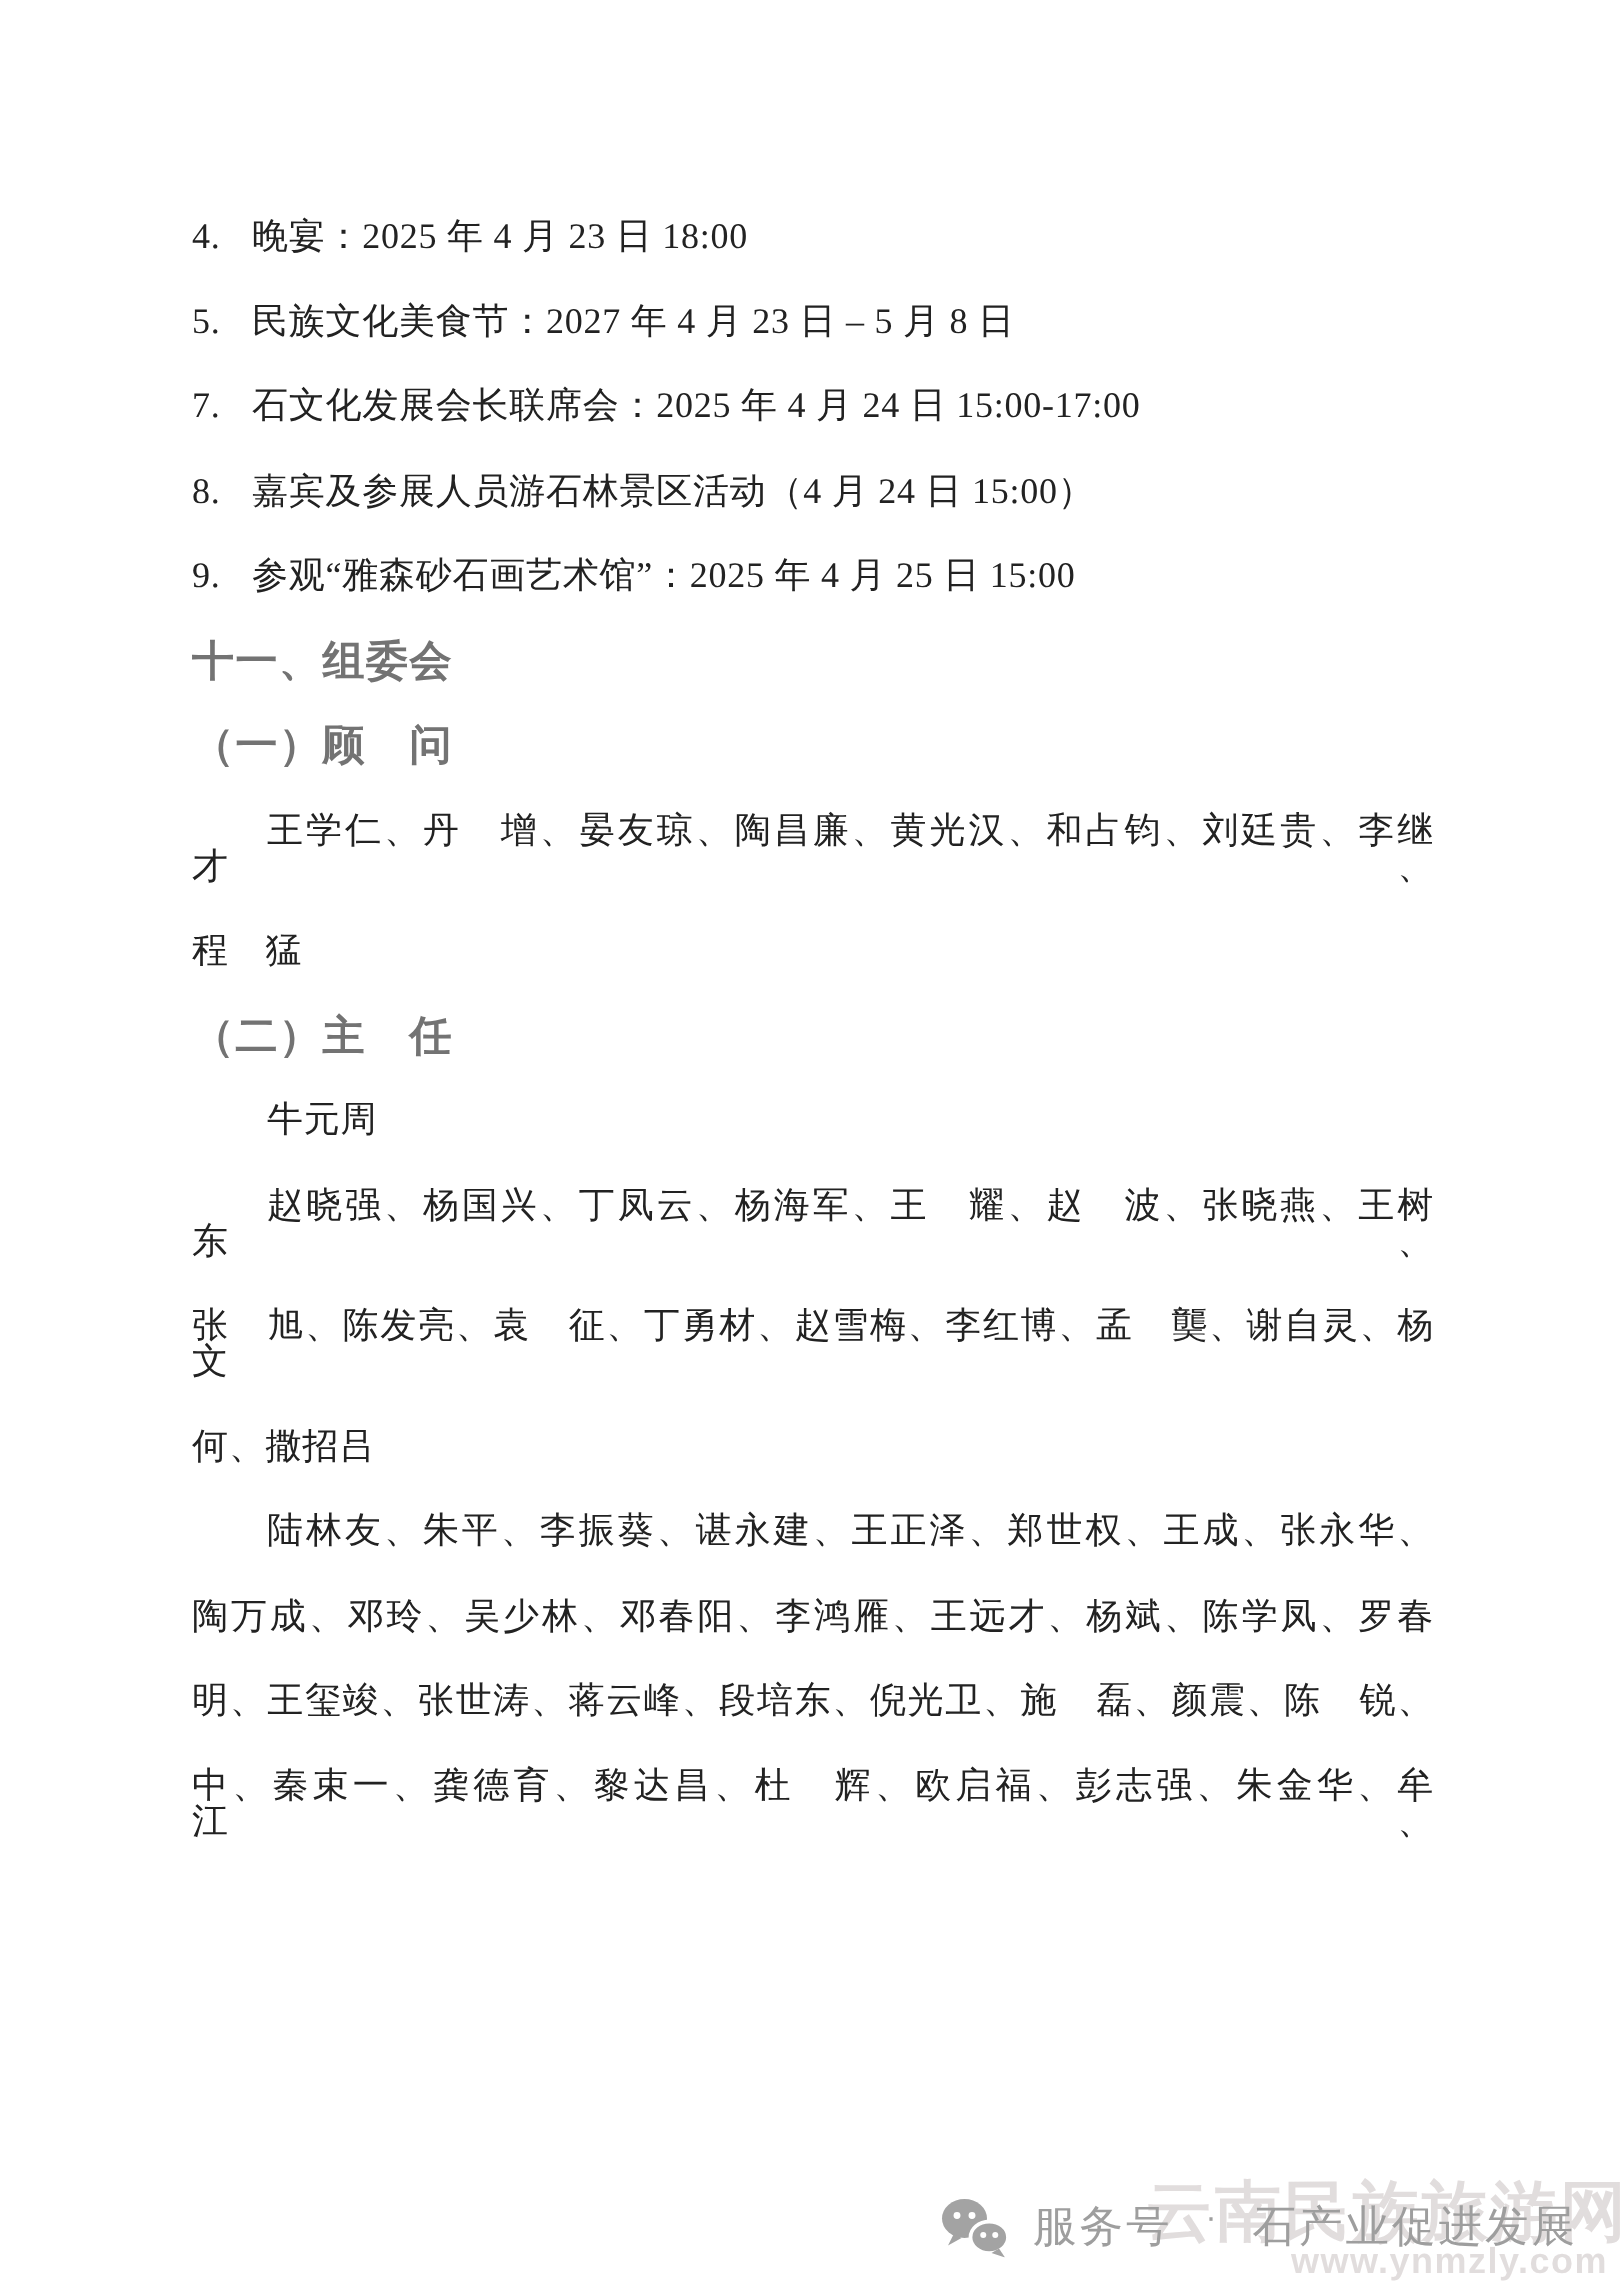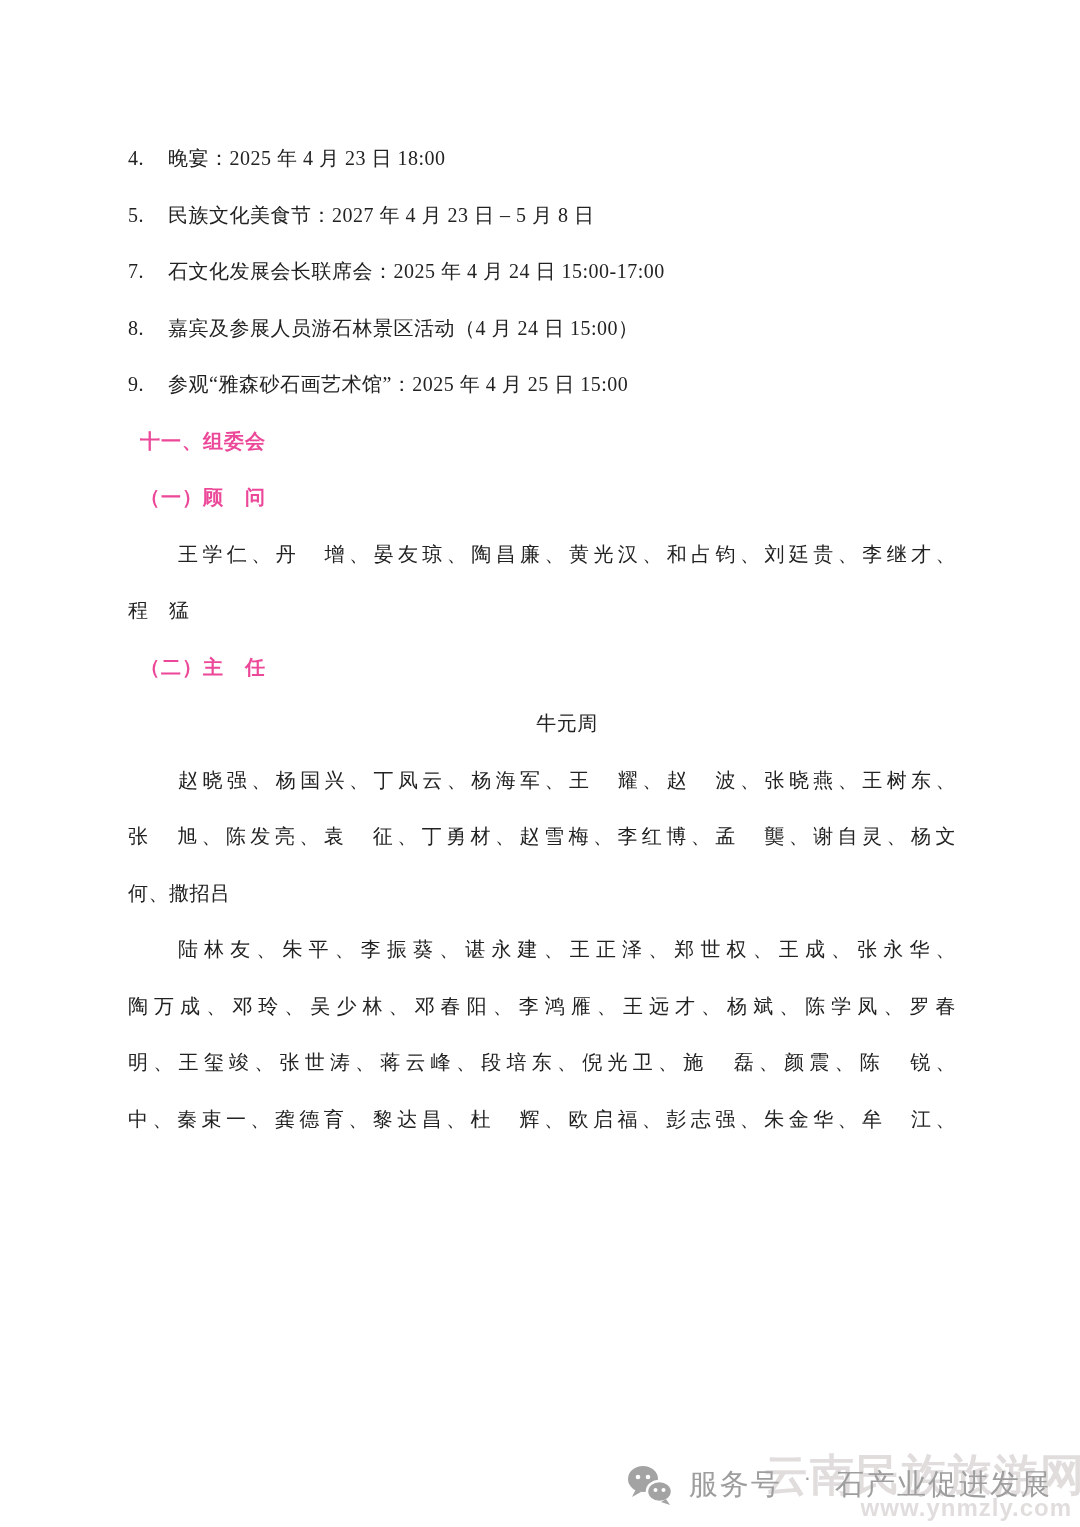--- a/index.html
+++ b/index.html
@@ -10,39 +10,38 @@
     overflow:hidden;
     font-family:"Liberation Serif","DejaVu Serif",serif;
     color:#222222;
   }
   .doc{
     position:absolute;
     top:146px;left:128px;
     width:828px;
   }
   .line{
-    font-size:20px;
+    font-size:24px;
     line-height:24px;
     margin-bottom:32.5px;
     letter-spacing:0.5px;
     white-space:nowrap;
   }
   .jf{
     white-space:normal;
     text-align:justify;
     text-align-last:justify;
   }
-  .ind{ text-indent:50px;text-align:center; }
+  .ind{ text-indent:50px; }
   .hd{
     font-family:"Liberation Sans","DejaVu Sans",sans-serif;
     font-weight:700;
-    font-size:20px;
-    color:#ec4899;
+    font-size:28px;
+    color:#737373;
     letter-spacing:1px;
-    margin-left:12px;
   }
   .li .num{
     display:inline-block;
     width:40px;
   }
   .footer{
     position:absolute;
     right:28px;bottom:22px;
     display:flex;align-items:flex-start;gap:16px;
     z-index:2;

